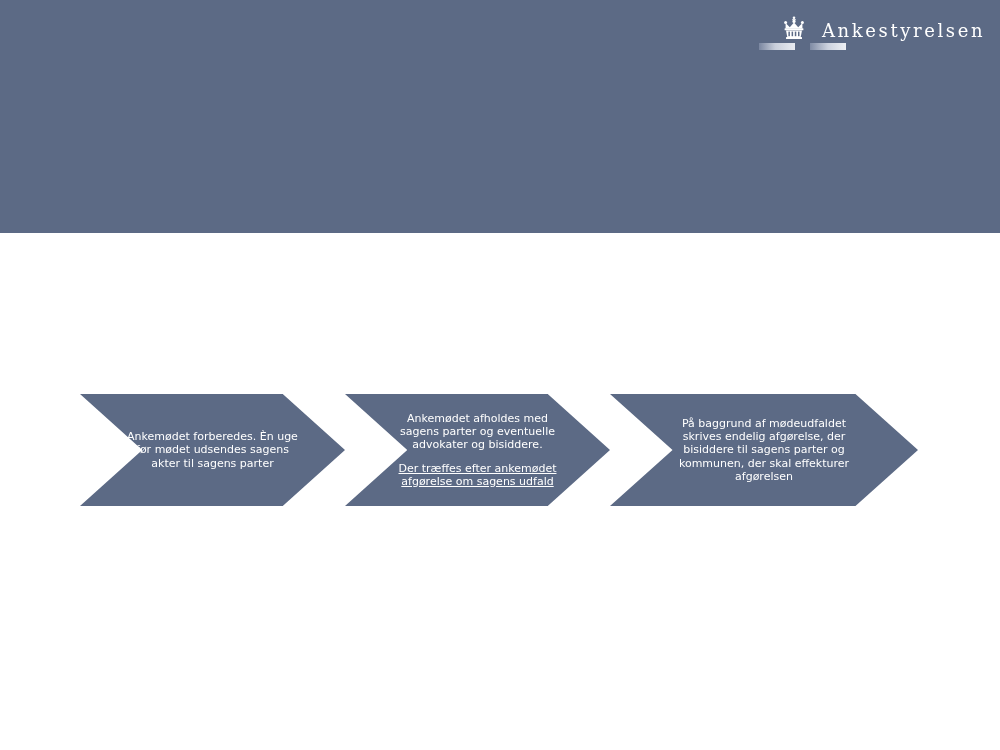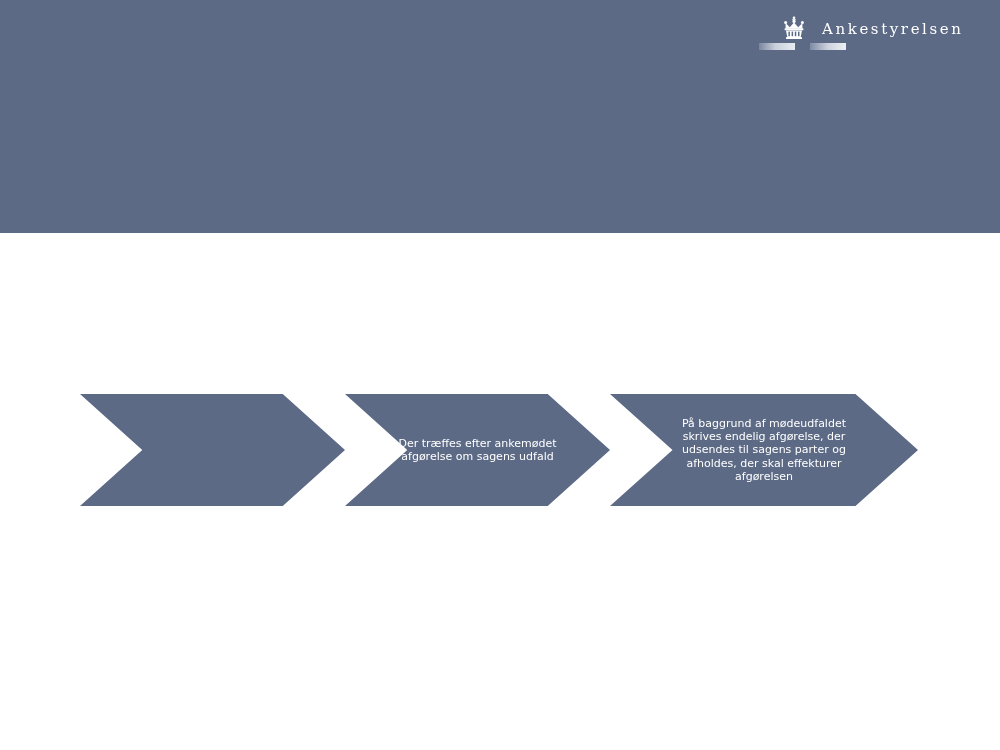--- a/index.html
+++ b/index.html
@@ -37,21 +37,21 @@
     left: 27px;
     top: 2px;
     width: 26px;
     height: 24px;
   }
   #wordmark {
     position: absolute;
     left: 68px;
     top: 6px;
     font-family: "DejaVu Serif", serif;
-    font-size: 15px;
+    font-size: 18px;
     letter-spacing: 2.6px;
     color: #ffffff;
     white-space: nowrap;
   }
   .logo-bar {
     position: absolute;
     top: 29px;
     height: 7px;
   }
   #logo-bar-left {
@@ -160,29 +160,33 @@
     <div class="logo-bar" id="logo-bar-left"></div>
     <div class="logo-bar" id="logo-bar-right"></div>
 
   </div>
 </div>
 
 <div id="process-row">
 
   <div class="chevron" id="chevron-1">
     <div class="chev-shape"></div>
+    <div class="chev-text">
+      <p>Ankemødet forberedes. Èn uge før mødet udsendes sagens akter til sagens parter</p>
+    </div>
   </div>
 
   <div class="chevron" id="chevron-2">
     <div class="chev-shape"></div>
     <div class="chev-text">
+      <p>Ankemødet afholdes med sagens parter og eventuelle advokater og bisiddere.</p>
       <p>Der træffes efter ankemødet afgørelse om sagens udfald</p>
     </div>
   </div>
 
   <div class="chevron" id="chevron-3">
     <div class="chev-shape"></div>
     <div class="chev-text">
-      <p>På baggrund af mødeudfaldet skrives endelig afgørelse, der udsendes til sagens parter og afholdes, der skal effekturer afgørelsen</p>
+      <p>På baggrund af mødeudfaldet skrives endelig afgørelse, der bisiddere til sagens parter og kommunen, der skal effekturer afgørelsen</p>
     </div>
   </div>
 
 </div>
 
 </body></html>

